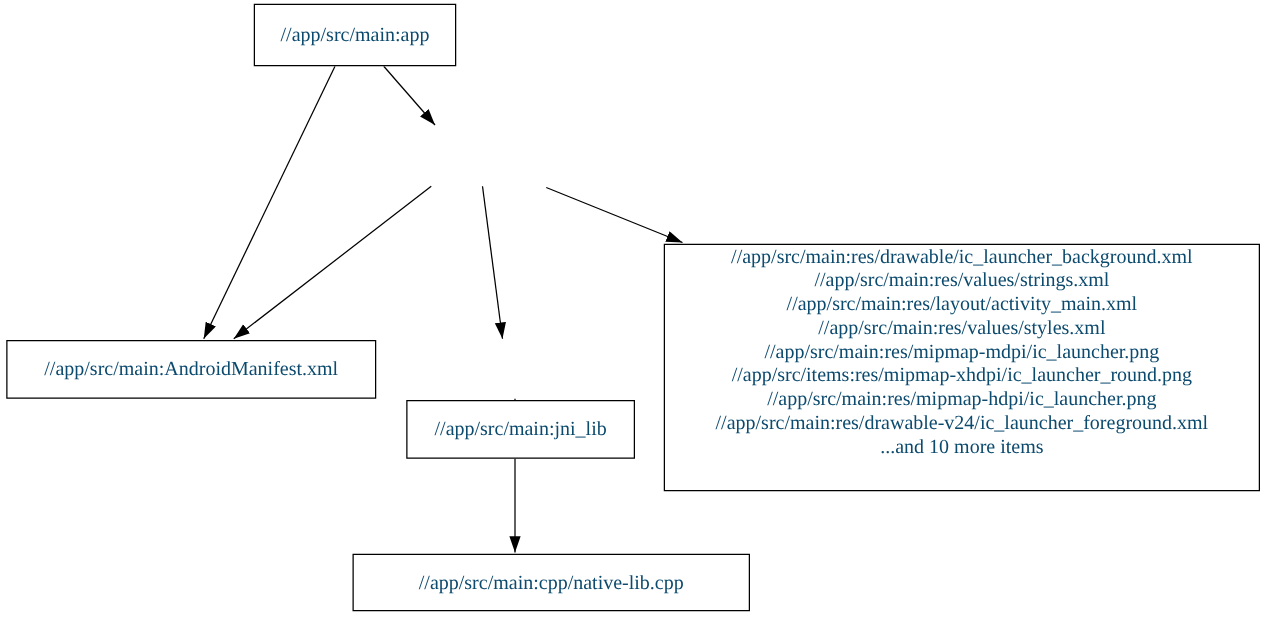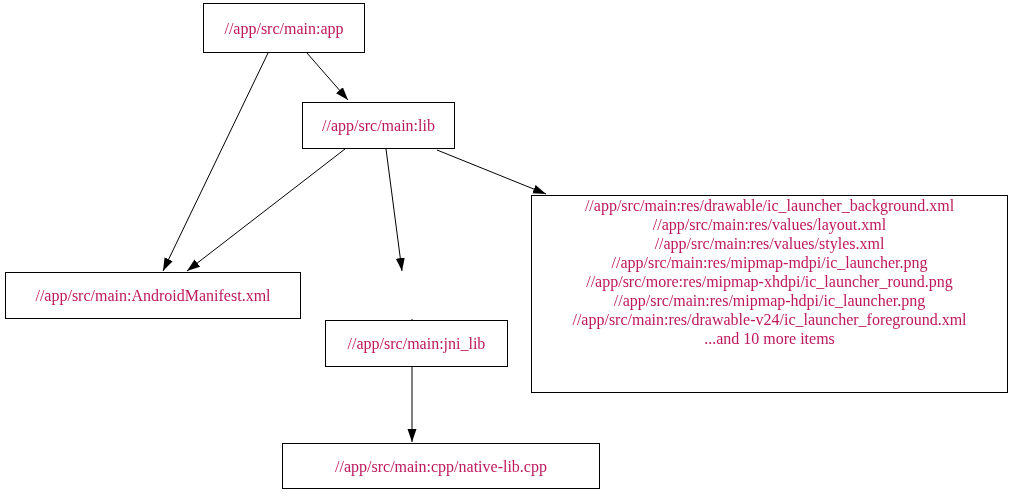--- a/index.html
+++ b/index.html
@@ -6,21 +6,21 @@
     margin: 0;
     padding: 0;
     background: #ffffff;
   }
   #canvas {
     position: relative;
     width: 1018px;
     height: 496px;
     background: #ffffff;
     font-family: "Liberation Serif", "DejaVu Serif", serif;
-    color: #be185d;
+    color: #0c4a6e;
     overflow: hidden;
   }
   #edges {
     position: absolute;
     left: 0;
     top: 0;
     width: 1018px;
     height: 496px;
     z-index: 1;
   }
@@ -68,38 +68,36 @@
     <line x1="345" y1="149" x2="187" y2="271" stroke="#000000" stroke-width="1" marker-end="url(#arrow)"></line>
     <line x1="386" y1="149" x2="402" y2="271" stroke="#000000" stroke-width="1" marker-end="url(#arrow)"></line>
     <line x1="437" y1="150" x2="546" y2="194" stroke="#000000" stroke-width="1" marker-end="url(#arrow)"></line>
     <line x1="412" y1="319" x2="412" y2="442" stroke="#000000" stroke-width="1" marker-end="url(#arrow)"></line>
   </svg>
 
   <div class="node" id="node-app">
     <span>//app/src/main:app</span>
   </div>
 
-  <div class="node" id="node-lib">
-    <span>//app/src/main:lib</span>
-  </div>
 
   <div class="node" id="node-manifest">
     <span>//app/src/main:AndroidManifest.xml</span>
   </div>
 
   <div class="node" id="node-jni-lib">
     <span>//app/src/main:jni_lib</span>
   </div>
 
   <div class="node node-multiline" id="node-res-group">
     <div>//app/src/main:res/drawable/ic_launcher_background.xml</div>
-    <div>//app/src/main:res/values/layout.xml</div>
+    <div>//app/src/main:res/values/strings.xml</div>
+    <div>//app/src/main:res/layout/activity_main.xml</div>
     <div>//app/src/main:res/values/styles.xml</div>
     <div>//app/src/main:res/mipmap-mdpi/ic_launcher.png</div>
-    <div>//app/src/more:res/mipmap-xhdpi/ic_launcher_round.png</div>
+    <div>//app/src/items:res/mipmap-xhdpi/ic_launcher_round.png</div>
     <div>//app/src/main:res/mipmap-hdpi/ic_launcher.png</div>
     <div>//app/src/main:res/drawable-v24/ic_launcher_foreground.xml</div>
     <div>...and 10 more items</div>
   </div>
 
   <div class="node" id="node-native-lib">
     <span>//app/src/main:cpp/native-lib.cpp</span>
   </div>
 
 </div>

